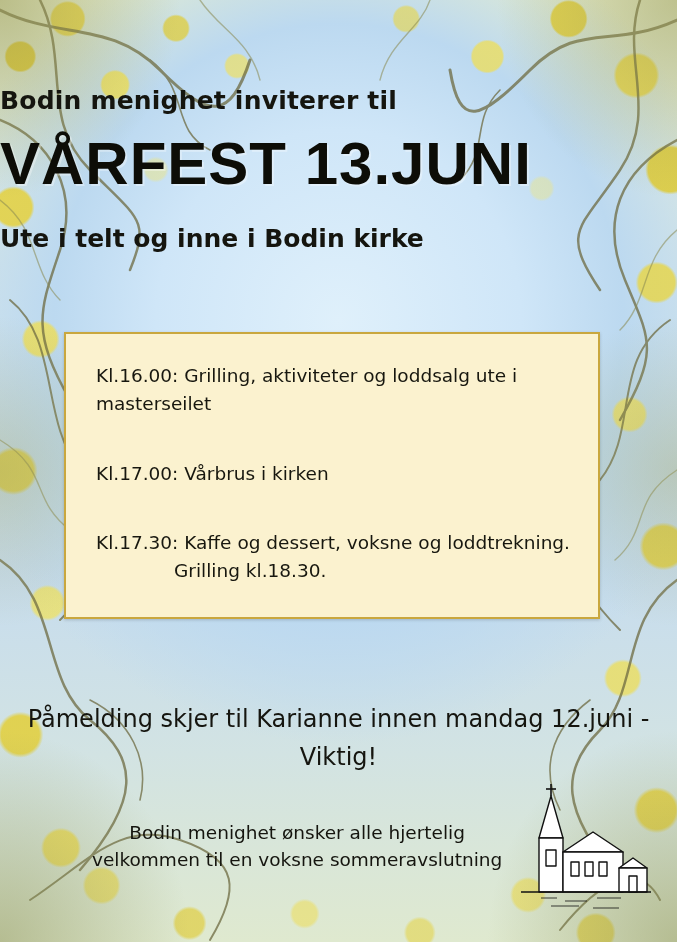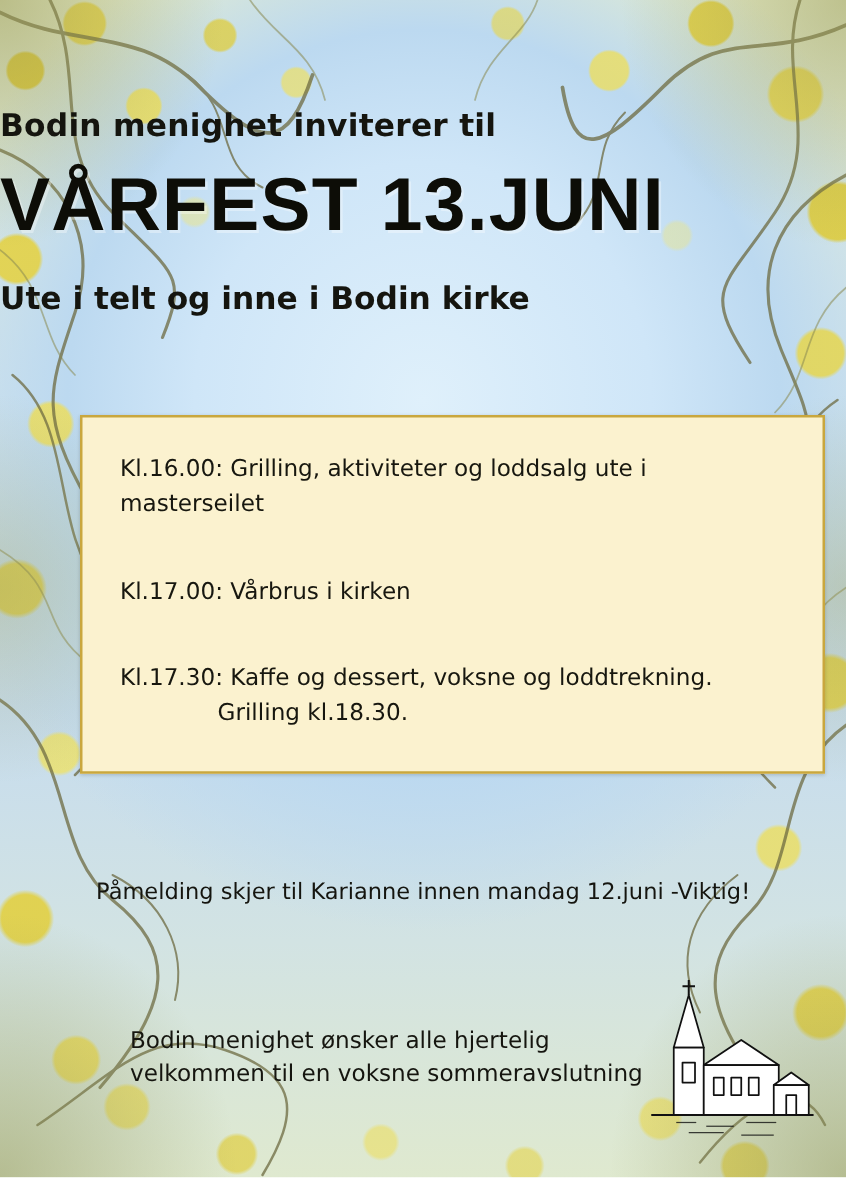--- a/index.html
+++ b/index.html
@@ -107,21 +107,21 @@
     margin-top: 26px;
     font-size: 25px;
     font-weight: 700;
     color: #15150f;
   }
 
   .program-box {
     position: absolute;
     left: 64px;
     top: 332px;
-    width: 596px;
+    width: 536px;
     min-height: 287px;
     background: #fbf2cf;
     border: 2px solid #c9a73e;
     box-shadow: 0 1px 3px rgba(0,0,0,0.18);
     padding: 28px 26px 24px 30px;
   }
   .prog-item { margin-bottom: 4px; }
   .prog-line {
     font-size: 18.5px;
     color: #17170f;
@@ -132,33 +132,34 @@
   .gap-a { height: 38px; }
   .gap-b { height: 38px; }
 
   .signup {
     position: absolute;
     left: 0; right: 0;
     top: 700px;
     text-align: center;
   }
   .signup-line {
-    font-size: 18px;
+    font-size: 24px;
     color: #15150f;
     line-height: 1.6;
   }
   .signup-line.second { margin-top: 18px; }
 
   .closing {
     position: absolute;
-    left: 104px;
+    left: 92px;
     top: 820px;
     font-size: 18.5px;
     color: #15150f;
     line-height: 1.45;
+    text-align: center;
   }
 
   .church {
     position: absolute;
     right: 26px;
     bottom: 22px;
     width: 150px;
     height: 140px;
   }
   .church svg { width: 100%; height: 100%; display: block; }

